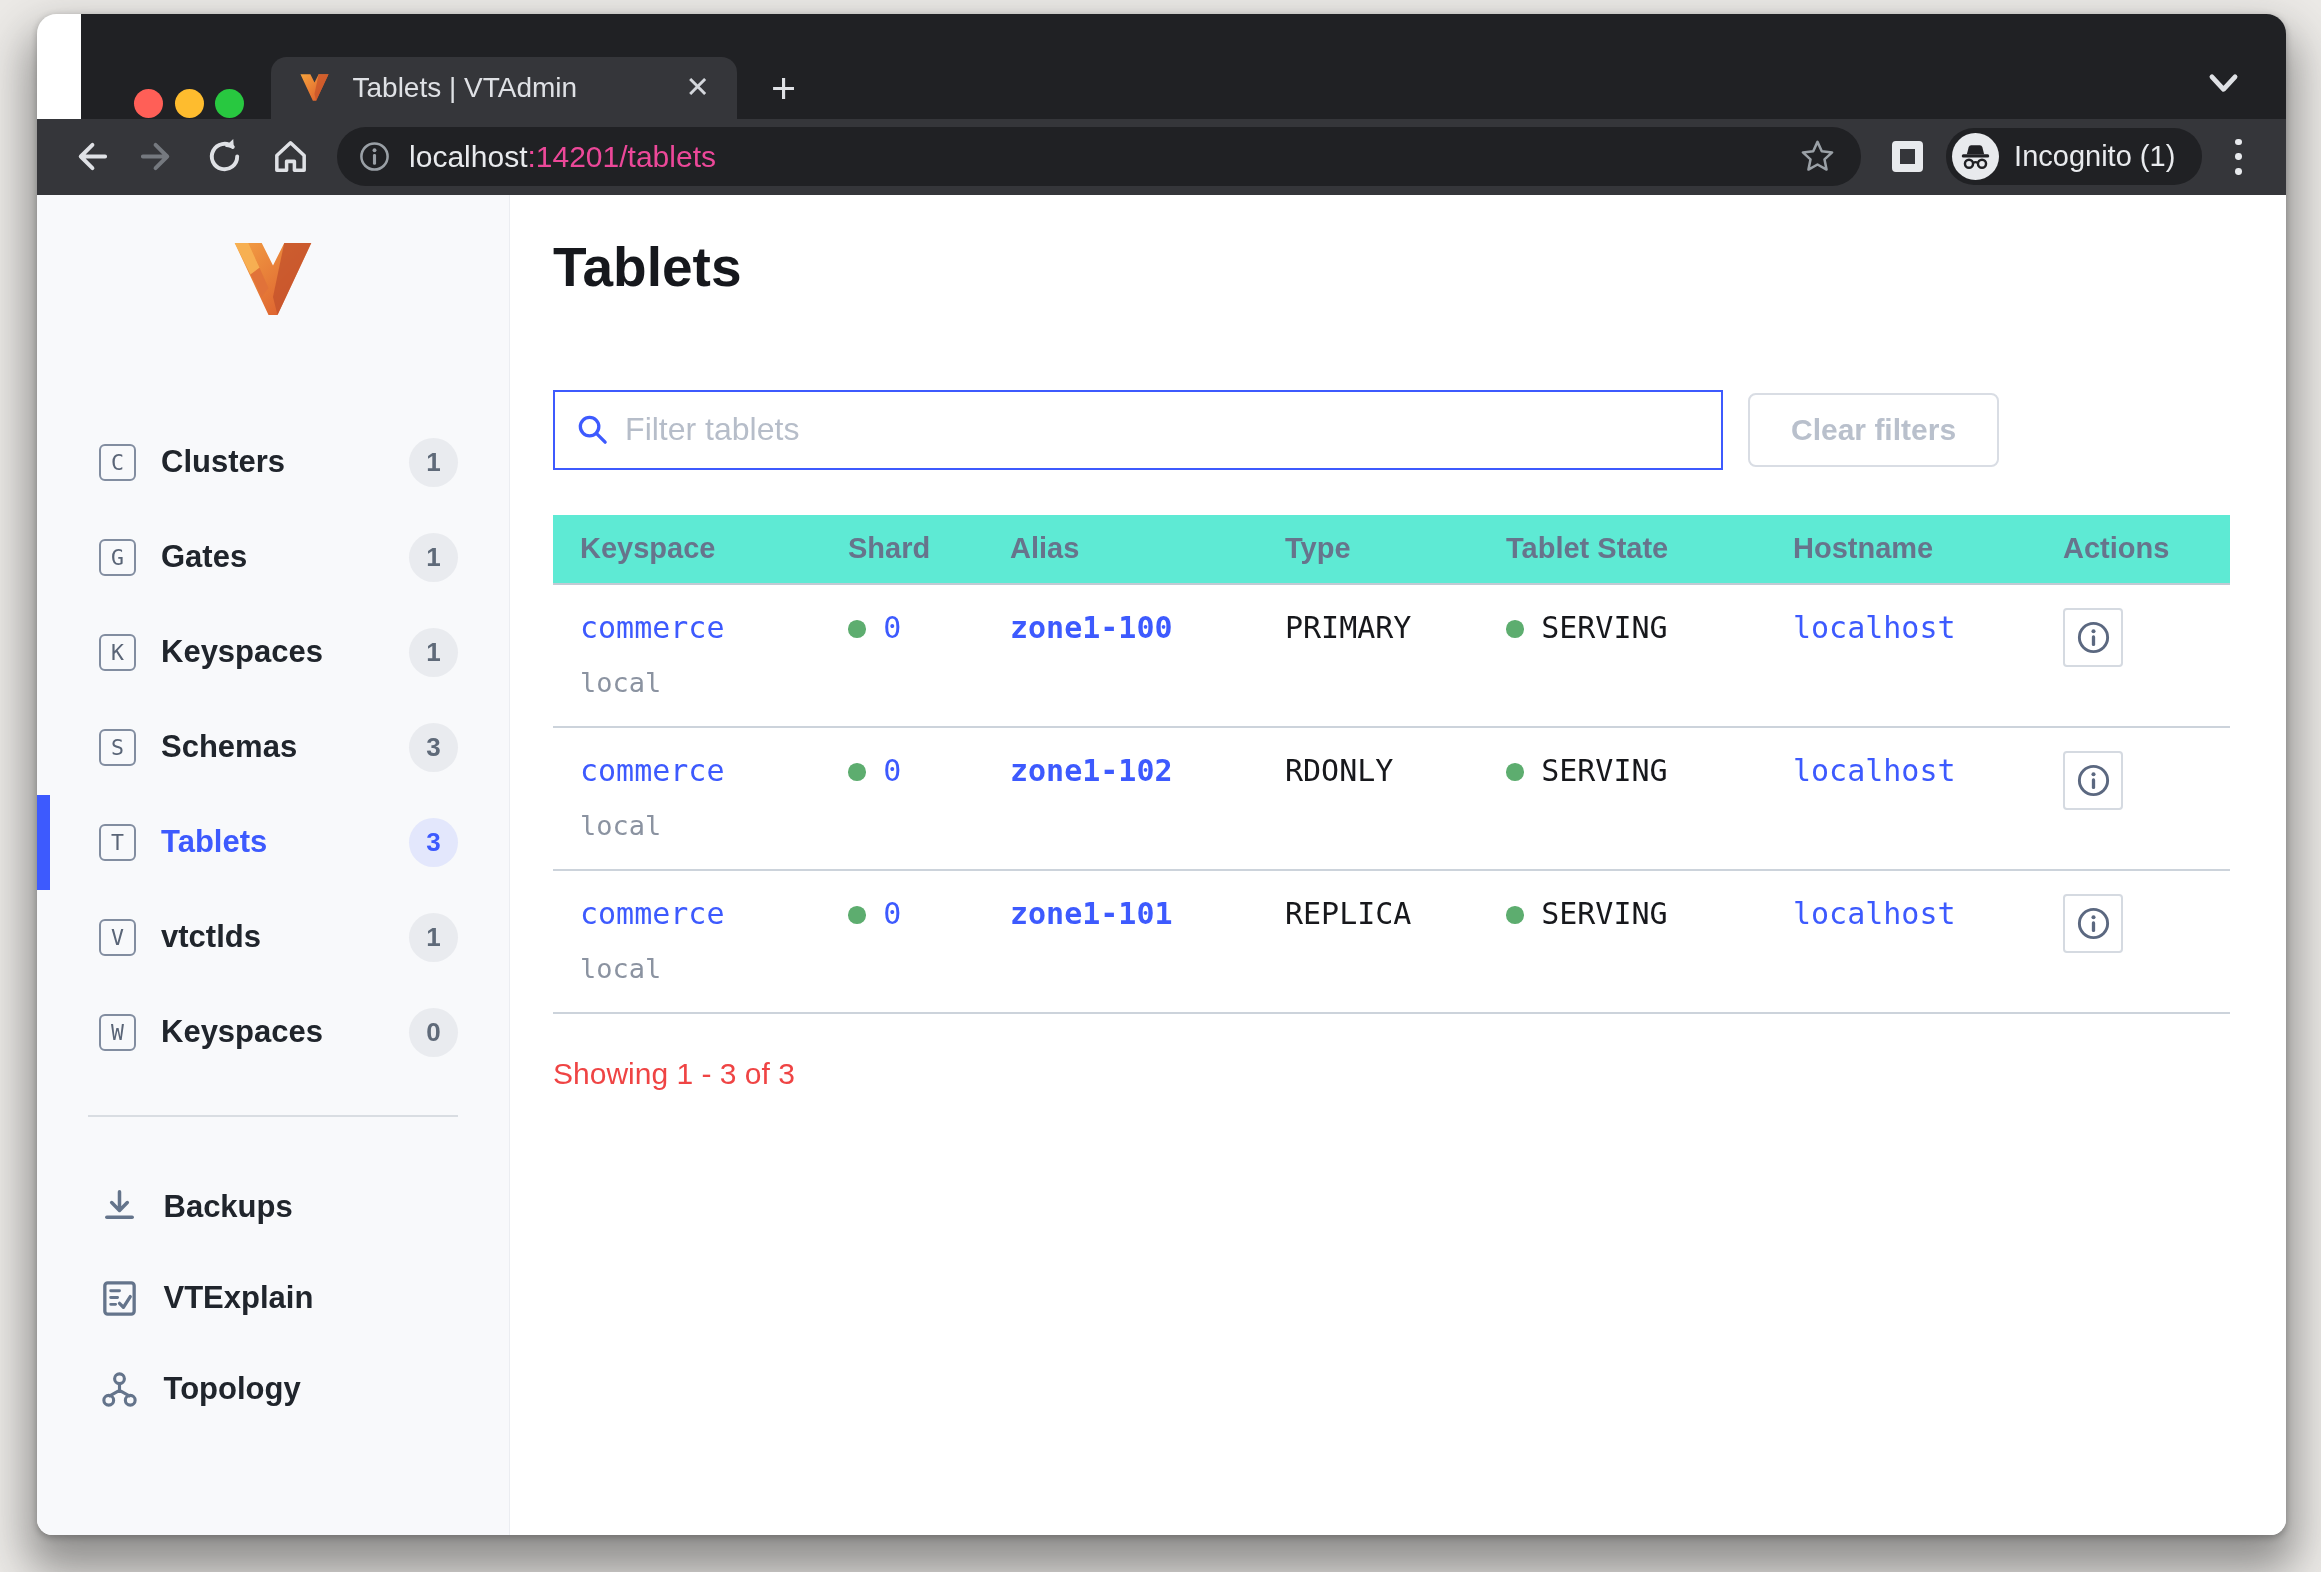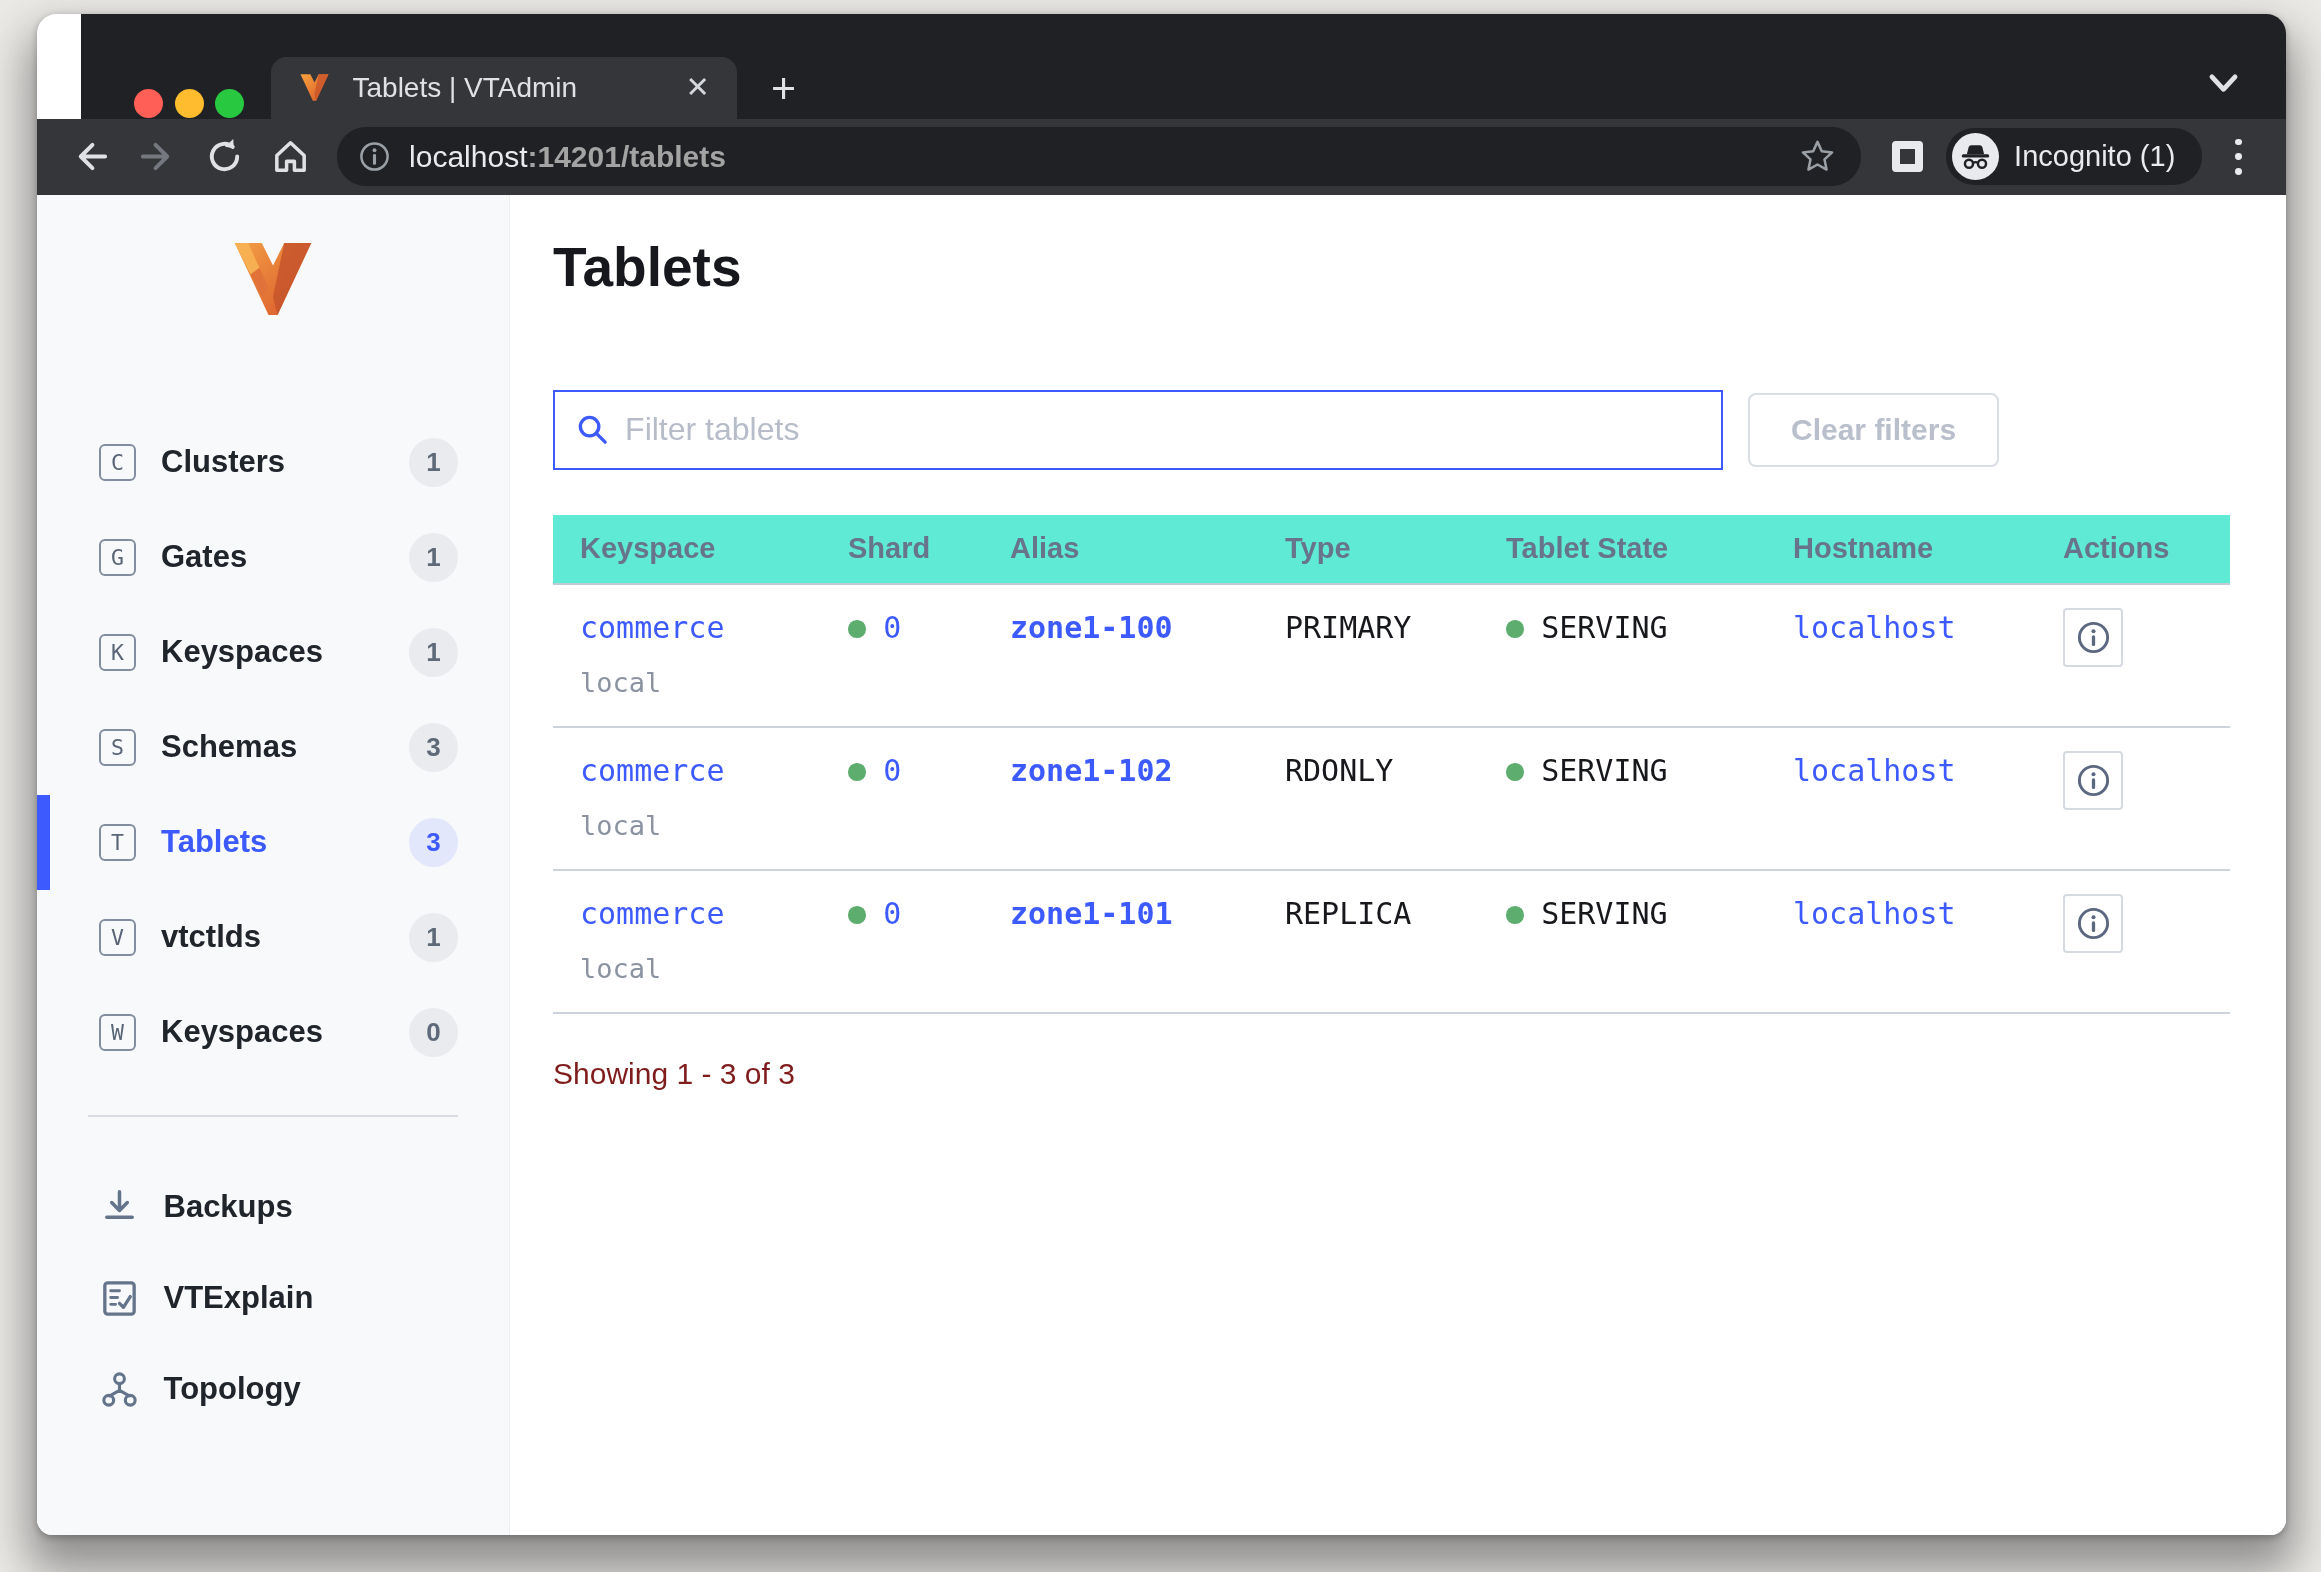--- a/index.html
+++ b/index.html
@@ -44,21 +44,21 @@
     display:flex; align-items:center; padding:0 25px;
   }
   .nav-btn { width:57px; height:57px; display:flex; align-items:center;
     justify-content:center; border-radius:50%; flex:none; margin-right:9.8px; }
   .omnibox {
     flex:1; height:59px; background:#202124; border-radius:29px;
     display:flex; align-items:center; padding:0 25px 0 21.5px; margin:0 17.6px 0 7.8px;
     min-width:0;
   }
   .url-text { font-size:30px; margin-left:17.6px; flex:1; white-space:nowrap; overflow:hidden; }
-  .url-host { color:#e8eaed; } .url-rest { color:#a3a3a3;font-weight:bold; }
+  .url-host { color:#e8eaed; } .url-rest { color:#ec4899; }
   .side-panel-btn { width:57px; height:57px; display:flex; align-items:center;
     justify-content:center; flex:none; }
   .side-panel-glyph { width:31px; height:31px; border:8.8px solid #e8eaed; border-radius:3.9px; }
   .incognito-pill {
     height:57px; background:#202124; border-radius:28px;
     display:flex; align-items:center; gap:15.6px; padding:0 27px 0 5.9px;
     margin:0 13.7px 0 9.8px; flex:none;
   }
   .incog-circle { width:47px; height:47px; border-radius:50%; background:#e8eaed;
     display:flex; align-items:center; justify-content:center; }
@@ -132,21 +132,21 @@
   .cell { font-family:"DejaVu Sans Mono", monospace; font-size:30px; color:#17181c; }
   .link { color:#3d5afe; }
   .bold { font-weight:700; }
   .sub { font-family:"DejaVu Sans Mono", monospace; font-size:27px; color:#8b93a1; margin-top:22px; }
   .dot { display:inline-block; width:17.6px; height:17.6px; border-radius:50%;
     background:#5dad6f; margin-right:17.6px; }
   .info-btn {
     width:60px; height:59px; background:#fff; border:2px solid #d5dae1; border-radius:3.9px;
     display:flex; align-items:center; justify-content:center; margin-top:-2px;
   }
-  .summary { margin-top:43px; font-size:30px; color:#7f1d1d; }
+  .summary { margin-top:43px; font-size:30px; color:#ef4444; }
   svg { display:block; }
 </style>
 </head>
 <body>
 
 <div class="window">
 
   <div class="tabstrip">
     <div class="traffic">
       <span class="t-red"></span>

